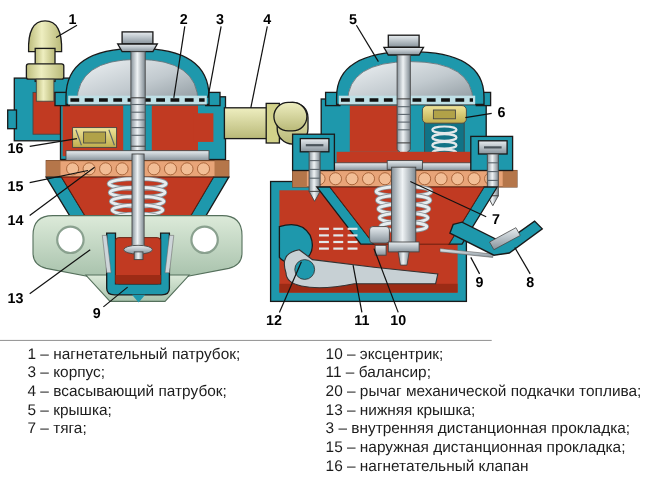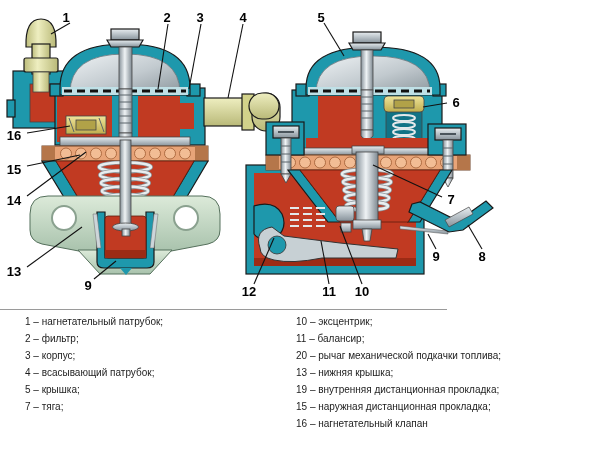--- a/index.html
+++ b/index.html
@@ -7,21 +7,21 @@
     position:relative;width:600px;height:455px;background:#fff;overflow:hidden;
     font-family:"Liberation Sans",sans-serif;
   }
   .diagram{position:absolute;top:0;left:0;width:600px;height:310px;}
   .legend-divider{
     position:absolute;top:309px;left:0;width:447px;height:1px;
     background:var(--rule,#9a9a9a);
   }
   .legend{
     position:absolute;top:313px;left:0;width:600px;display:flex;
-    color:var(--text,#1c1c1c);font-size:10px;line-height:17px;
+    color:var(--text,#1c1c1c);font-size:14px;line-height:17px;
   }
   .legend-col-1{margin-left:25px;width:262px;flex:none;}
   .legend-col-2{margin-left:9px;flex:none;}
   .legend-row{white-space:nowrap;}
   
   .f-teal{fill:var(--teal);}  .f-tealD{fill:var(--tealDark);}
   .f-red{fill:var(--red);}    .f-redD{fill:var(--redDark);}
   .f-salmon{fill:var(--salmon);} .f-salmonL{fill:var(--salmonLight);}
   .f-white{fill:#ffffff;}     .f-filter{fill:#bfe0e6;}
   .s-dark{stroke:#1a1a1a;stroke-width:1.2;}
@@ -353,30 +353,29 @@
         <line x1="482" y1="249" x2="468" y2="225" class="callout-line"></line>
         <text x="482" y="256" text-anchor="middle" dominant-baseline="central" class="callout-num">8</text>
       </g>
   </svg>
 
   <div class="legend-divider"></div>
 
   <div class="legend">
     <div class="legend-col-1" id="legend-col-0">
         <div class="legend-row">1 – нагнетательный патрубок;</div>
-        <div class="legend-row">2 – фильтр;</div>
         <div class="legend-row">3 – корпус;</div>
         <div class="legend-row">4 – всасывающий патрубок;</div>
         <div class="legend-row">5 – крышка;</div>
         <div class="legend-row">7 – тяга;</div>
       </div>
     <div class="legend-col-2" id="legend-col-1">
         <div class="legend-row">10 – эксцентрик;</div>
         <div class="legend-row">11 – балансир;</div>
         <div class="legend-row">20 – рычаг механической подкачки топлива;</div>
         <div class="legend-row">13 – нижняя крышка;</div>
-        <div class="legend-row">19 – внутренняя дистанционная прокладка;</div>
+        <div class="legend-row">3 – внутренняя дистанционная прокладка;</div>
         <div class="legend-row">15 – наружная дистанционная прокладка;</div>
         <div class="legend-row">16 – нагнетательный клапан</div>
       </div>
   </div>
 
 </div>
 
 </body></html>

